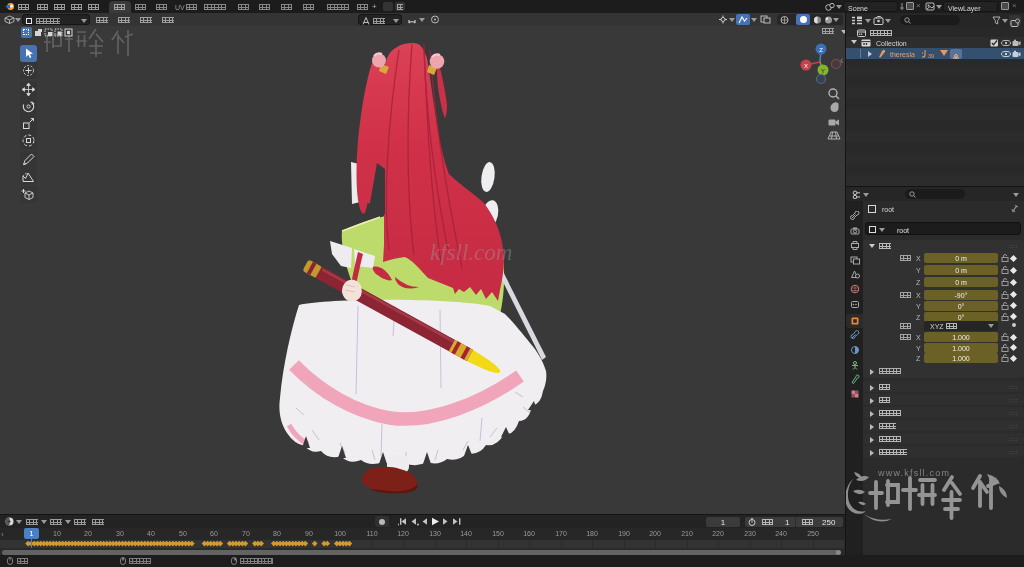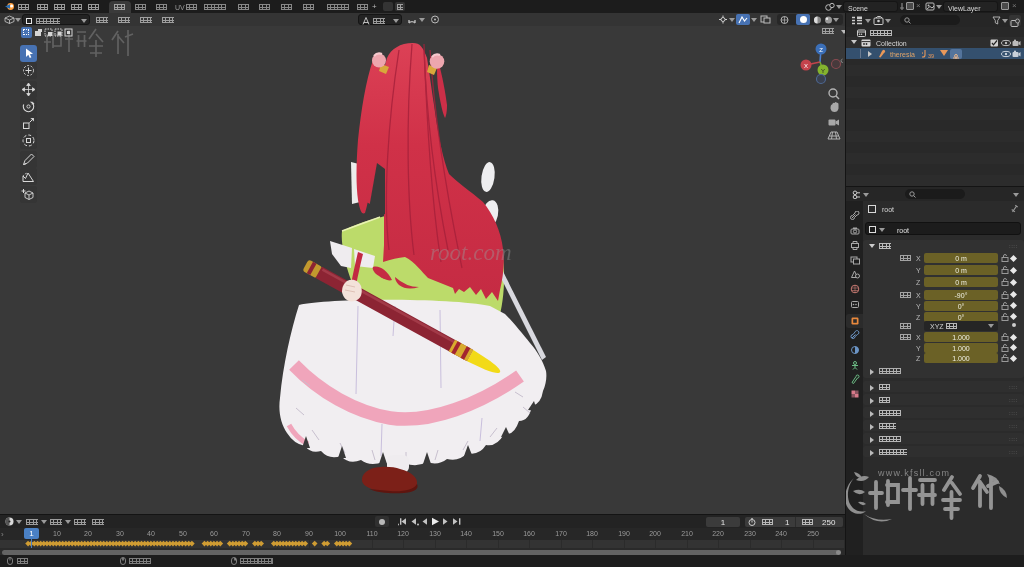--- a/index.html
+++ b/index.html
@@ -128,21 +128,21 @@
 
 <svg class="ab" style="left:44px;top:26px" width="96" height="32" viewBox="0 0 96 32">
   <g stroke="#616161" stroke-width="1.7" fill="none">
     <path d="M3,8 v18 M0,16 h7 M9,6 v16 m0,-13 h8 v11 h-8"></path>
     <path d="M25,4 v22 M21,13 h8 M33,6 h9 m-7.5,3 v12 m6,-12 v12 m-8,-6 h10"></path>
     <path d="M52,3 l-7,10 m7,-5 l7,8 m-14,4 h14 m-13,7 h12 m-6,-13 v17"></path>
     <path d="M74,5 l-6,9 m6,-4 l6,7 m-6,-9 v20 m10,-24 v26 m-3,-19 l8,-3"></path>
   </g>
 </svg>
 
-<div class="t" style="left:430px;top:241px;font-family:'Liberation Serif',serif;font-style:italic;font-size:23px;color:rgba(155,155,155,0.42)">root.com</div>
+<div class="t" style="left:430px;top:241px;font-family:'Liberation Serif',serif;font-style:italic;font-size:23px;color:rgba(155,155,155,0.42)">kfsll.com</div>
 
 <svg class="ab" style="left:795px;top:38px" width="50" height="110" viewBox="0 0 50 110">
   <g stroke-width="1.6">
     <line x1="25" y1="24" x2="26" y2="11" stroke="#4a7fd0"></line>
     <line x1="25" y1="24" x2="11" y2="27" stroke="#c4434c"></line>
     <line x1="25" y1="24" x2="28" y2="32" stroke="#76a833"></line>
   </g>
   <circle cx="26" cy="11" r="5.5" fill="#3b6fb8"></circle>
   <circle cx="11" cy="27" r="5.5" fill="#c4434c"></circle>
   <circle cx="28" cy="32" r="5.5" fill="#84b32e"></circle>

